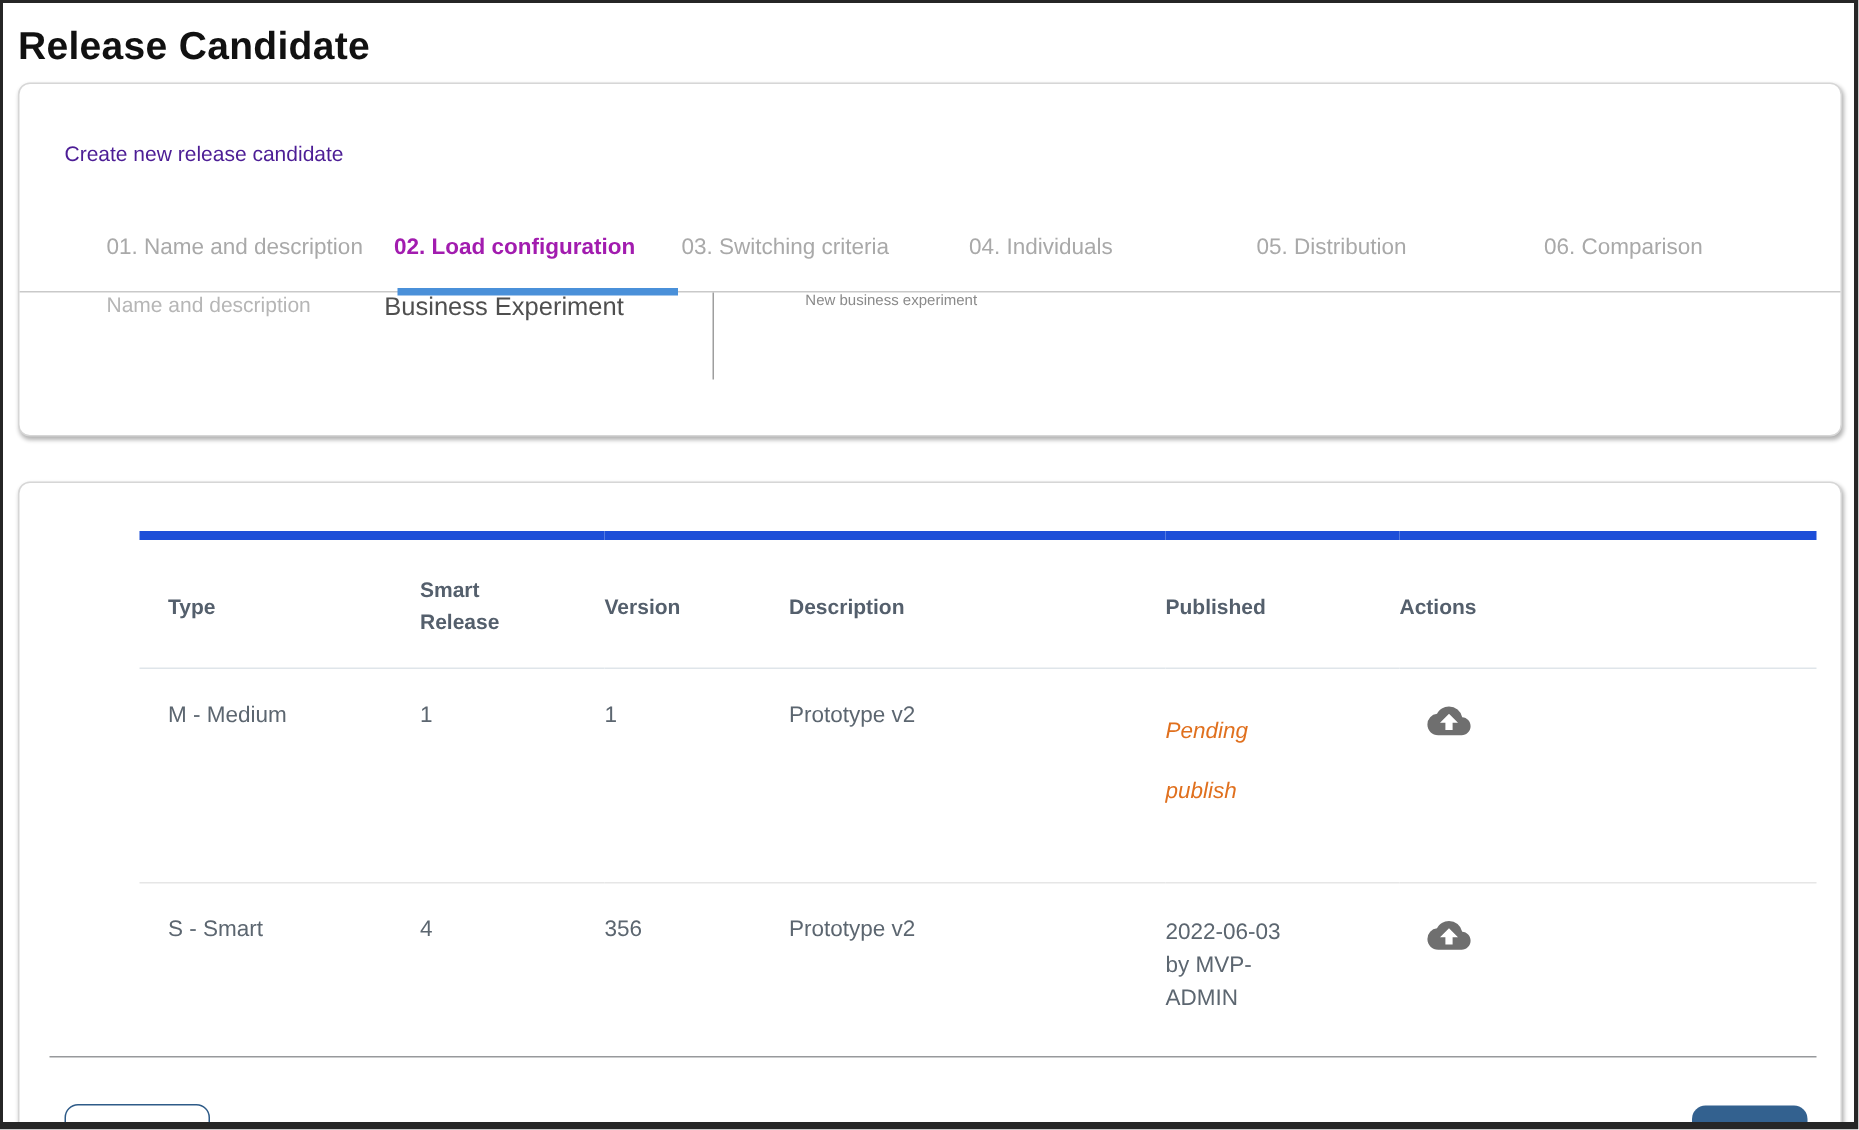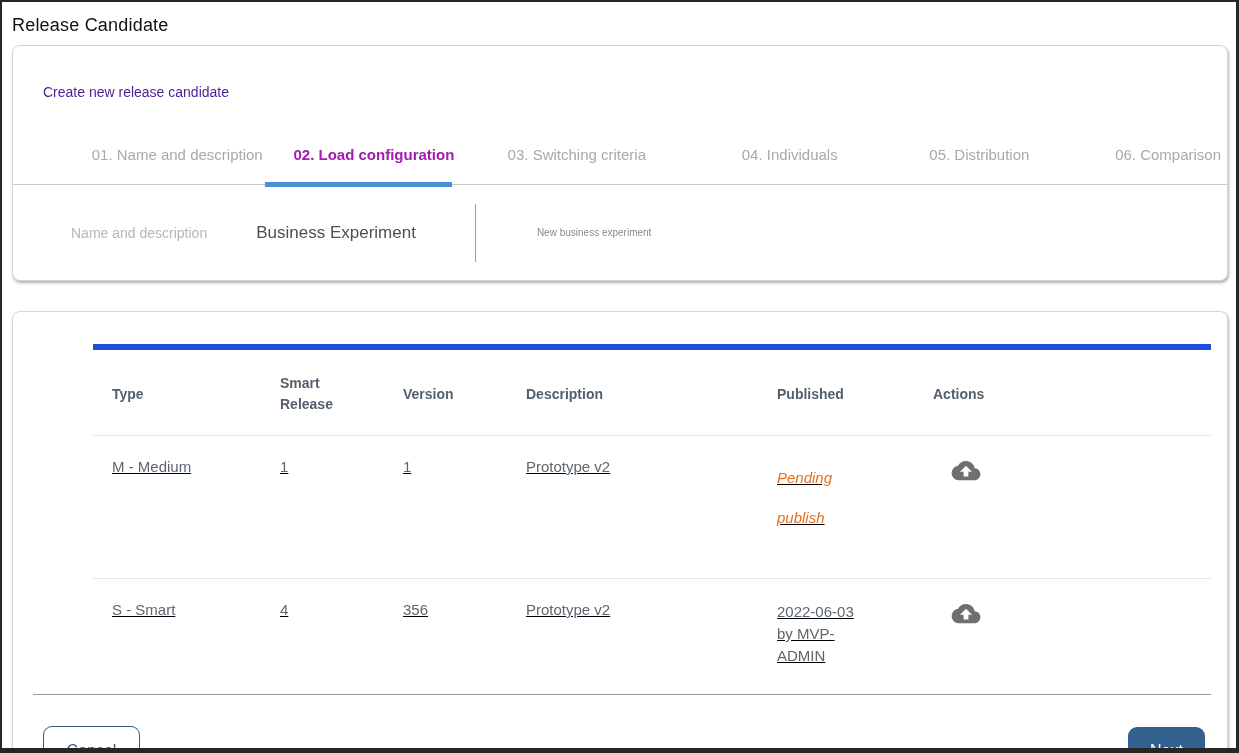--- a/index.html
+++ b/index.html
@@ -10,21 +10,21 @@
   }
   .frame {
     width: 1239px; height: 753px;
     border: 2px solid #262626;
     border-right-width: 3px;
     border-bottom-width: 5px;
     background: #ffffff;
     overflow: hidden;
   }
   .page-title {
-    font-size: 18px; font-weight: 400; color: #111111;
+    font-size: 26px; font-weight: 700; color: #111111;
     margin: 13px 0 0 10px; letter-spacing: 0.2px;
   }
   .card {
     margin: 0 8px 0 10px;
     background: #ffffff;
     border: 1px solid #d6d6d6;
     border-radius: 8px;
     box-shadow: 1px 2px 3px rgba(0,0,0,0.30);
   }
   .card-top { margin-top: 9px; }
@@ -32,33 +32,33 @@
     padding: 38px 0 0 30px;
     font-size: 14px; color: #4c1d95;
   }
   .tabs {
     display: flex;
     margin-top: 40px;
     padding: 0 6px 0 58px;
     border-bottom: 1px solid #c9c9c9;
   }
   .tab {
-    flex: 1; text-align: right;
+    flex: 1; text-align: left;
     font-size: 15px; color: #a9a9a9;
     padding: 6px 0 21px 0;
     position: relative;
     cursor: default;
   }
   .tab.active { color: #a21caf; font-weight: 700; }
   .tab.active::after {
     content: ""; position: absolute;
     left: 2px; right: 2px; bottom: -3px; height: 5px;
     background: #4a90d9;
   }
-  .subnav { display: flex; align-items: center; height: 95px; }
+  .subnav { display: flex; height: 95px; }
   .subnav-muted   { margin-left: 58px; font-size: 14px; color: #b6b6b6; }
   .subnav-active  { margin-left: 49px; font-size: 17px; color: #4f4f4f; }
   .subnav-divider { margin-left: 59px; width: 1px; height: 58px; background: #9e9e9e; }
   .subnav-item    { margin-left: 61px; font-size: 10px; color: #8a8a8a; }
 
   .card-main { margin-top: 30px; padding-top: 32px; }
   table.rc-table {
     border-collapse: collapse;
     margin: 0 16px 0 80px;
     width: calc(100% - 96px);
@@ -70,21 +70,21 @@
   .rc-table col.c-desc   { width: 251px; }
   .rc-table col.c-pub    { width: 156px; }
   .rc-table thead tr { border-top: 6px solid #1d4ed8; border-bottom: 1px solid #dfe5ea; }
   .rc-table th {
     text-align: left; vertical-align: middle;
     font-size: 14px; font-weight: 700; color: #545f6c;
     padding: 23px 0 20px 0;
   }
   .rc-table th .th-narrow { display: block; max-width: 62px; line-height: 21px; }
   .rc-table th:first-child, .rc-table td:first-child { padding-left: 19px; }
-  .rc-table tbody tr { border-bottom: 1px solid #e6e6e6; text-decoration: underline; }
+  .rc-table tbody tr { border-bottom: 1px solid #e6e6e6; }
   .rc-table tbody tr:last-child { border-bottom: none; }
   .rc-table td {
     vertical-align: top;
     font-size: 15px; color: #5c6670;
     padding: 22px 0 27px 0;
   }
   tr.row-tall td { padding-bottom: 40px; }
   .pub-cell { max-width: 90px; }
   .pub-pending {
     color: #e0701e; font-style: italic;

